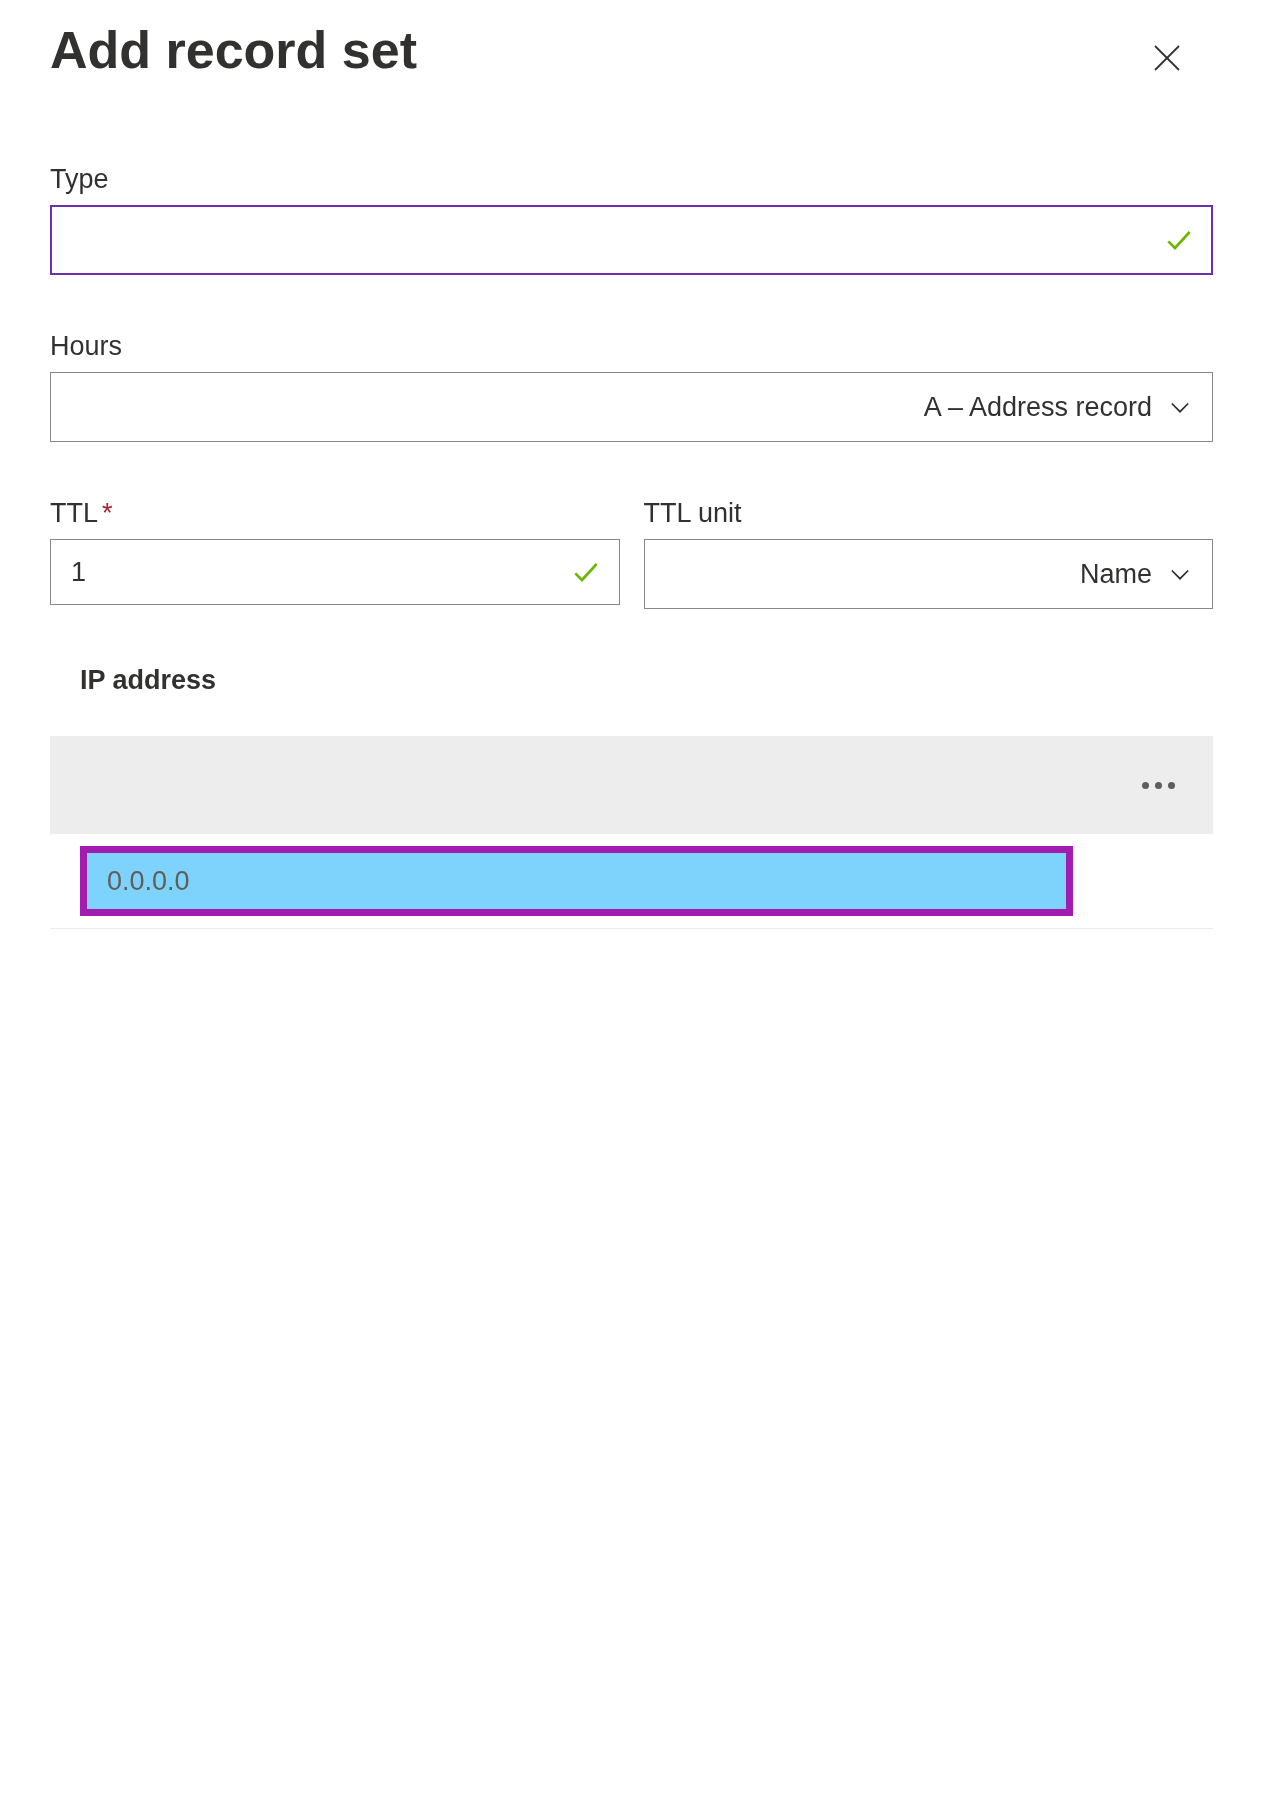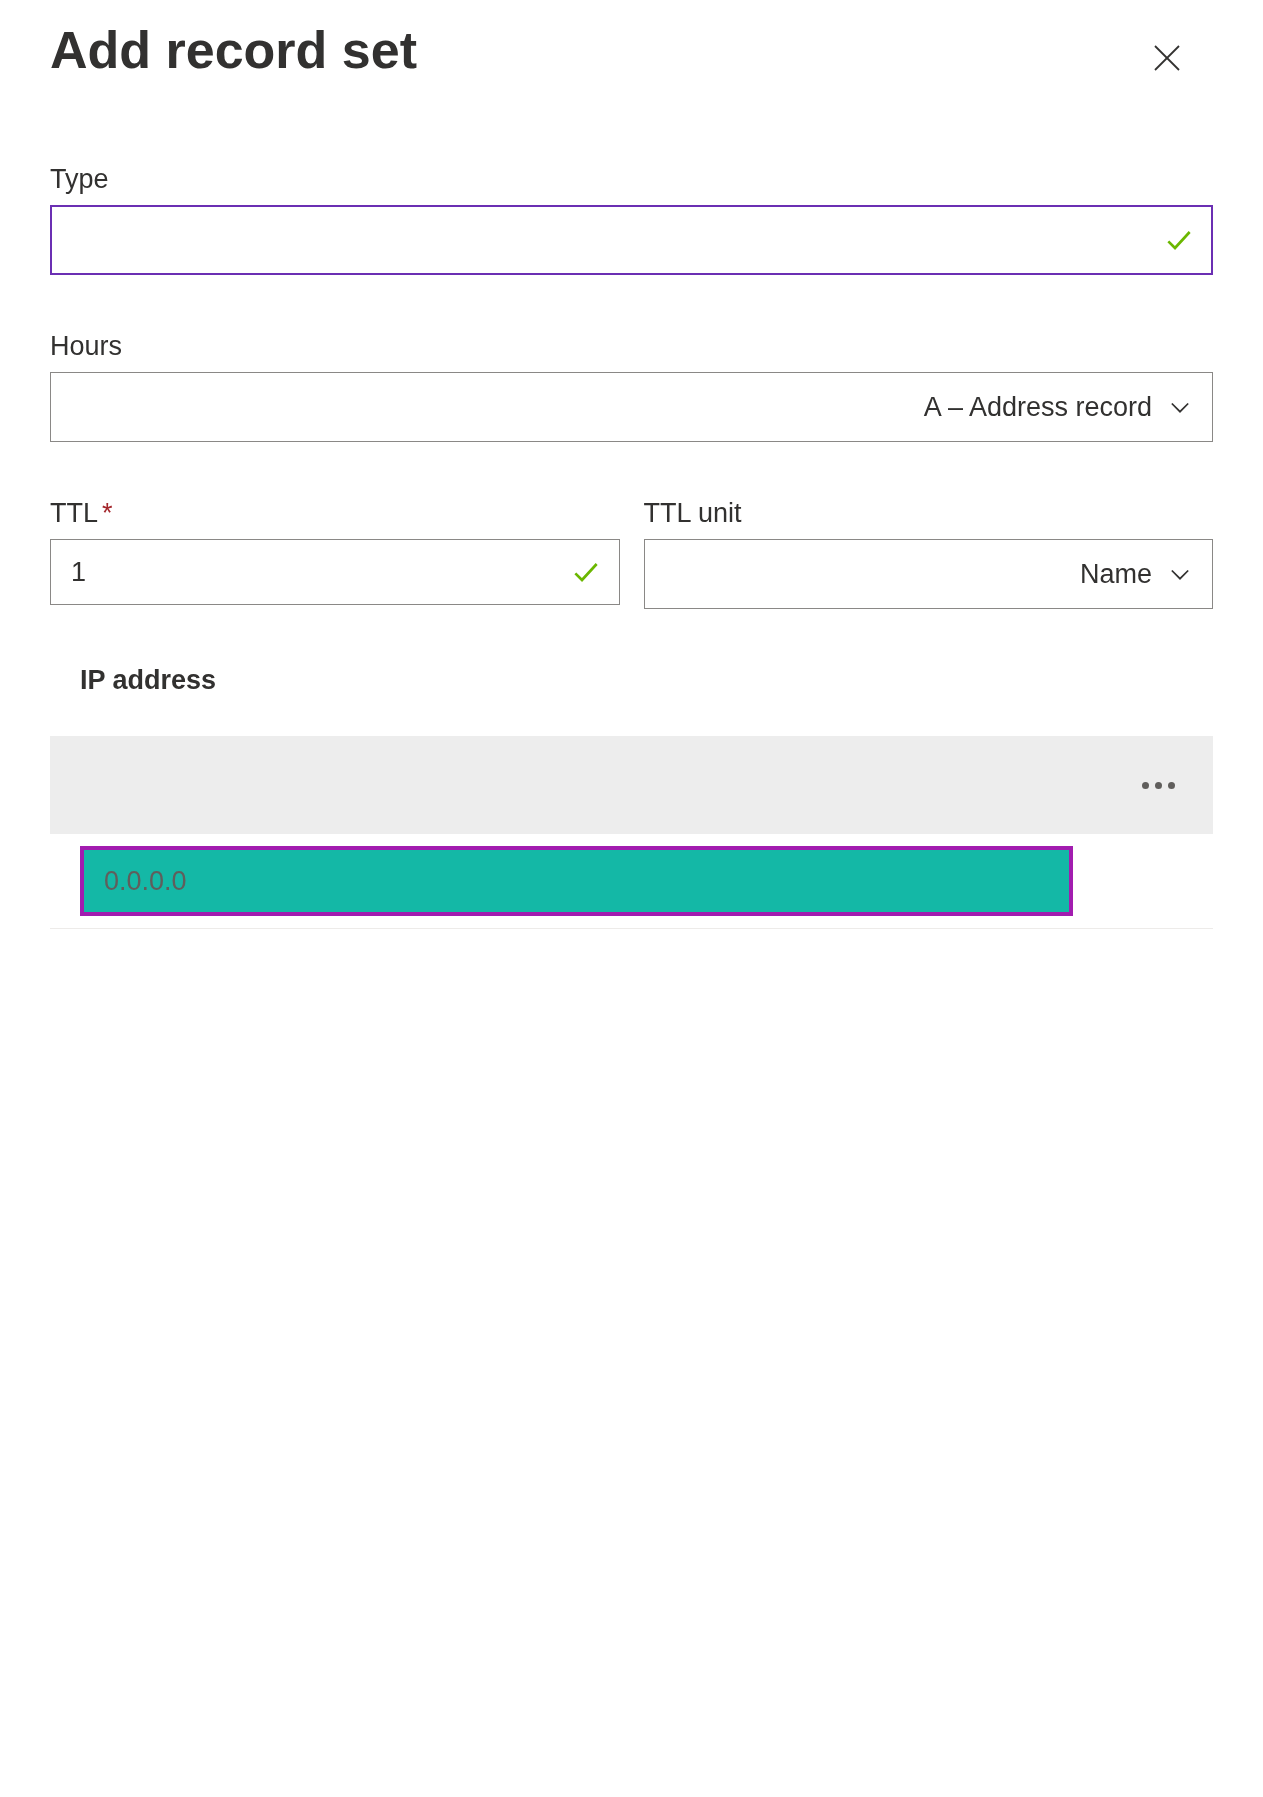--- a/index.html
+++ b/index.html
@@ -154,26 +154,26 @@
       background: #605e5c;
       border-radius: 50%;
     }
     .ip-row {
       padding: 12px 30px 12px 30px;
       border-bottom: 1px solid #edebe9;
     }
     .ip-input {
       width: 90%;
       height: 70px;
-      border: 4px solid #a21caf;
+      border: 7px solid #a21caf;
       padding: 0 20px;
       font-size: 27px;
       color: #323130;
       outline: none;
-      background: #14b8a6;
+      background: #7dd3fc;
     }
     .ip-input::placeholder {
       color: #605e5c;
     }
     .footer {
       border-top: 1px solid #d2d0ce;
       padding: 30px 50px;
     }
     .ok-button {
       background: #4a7abc;

